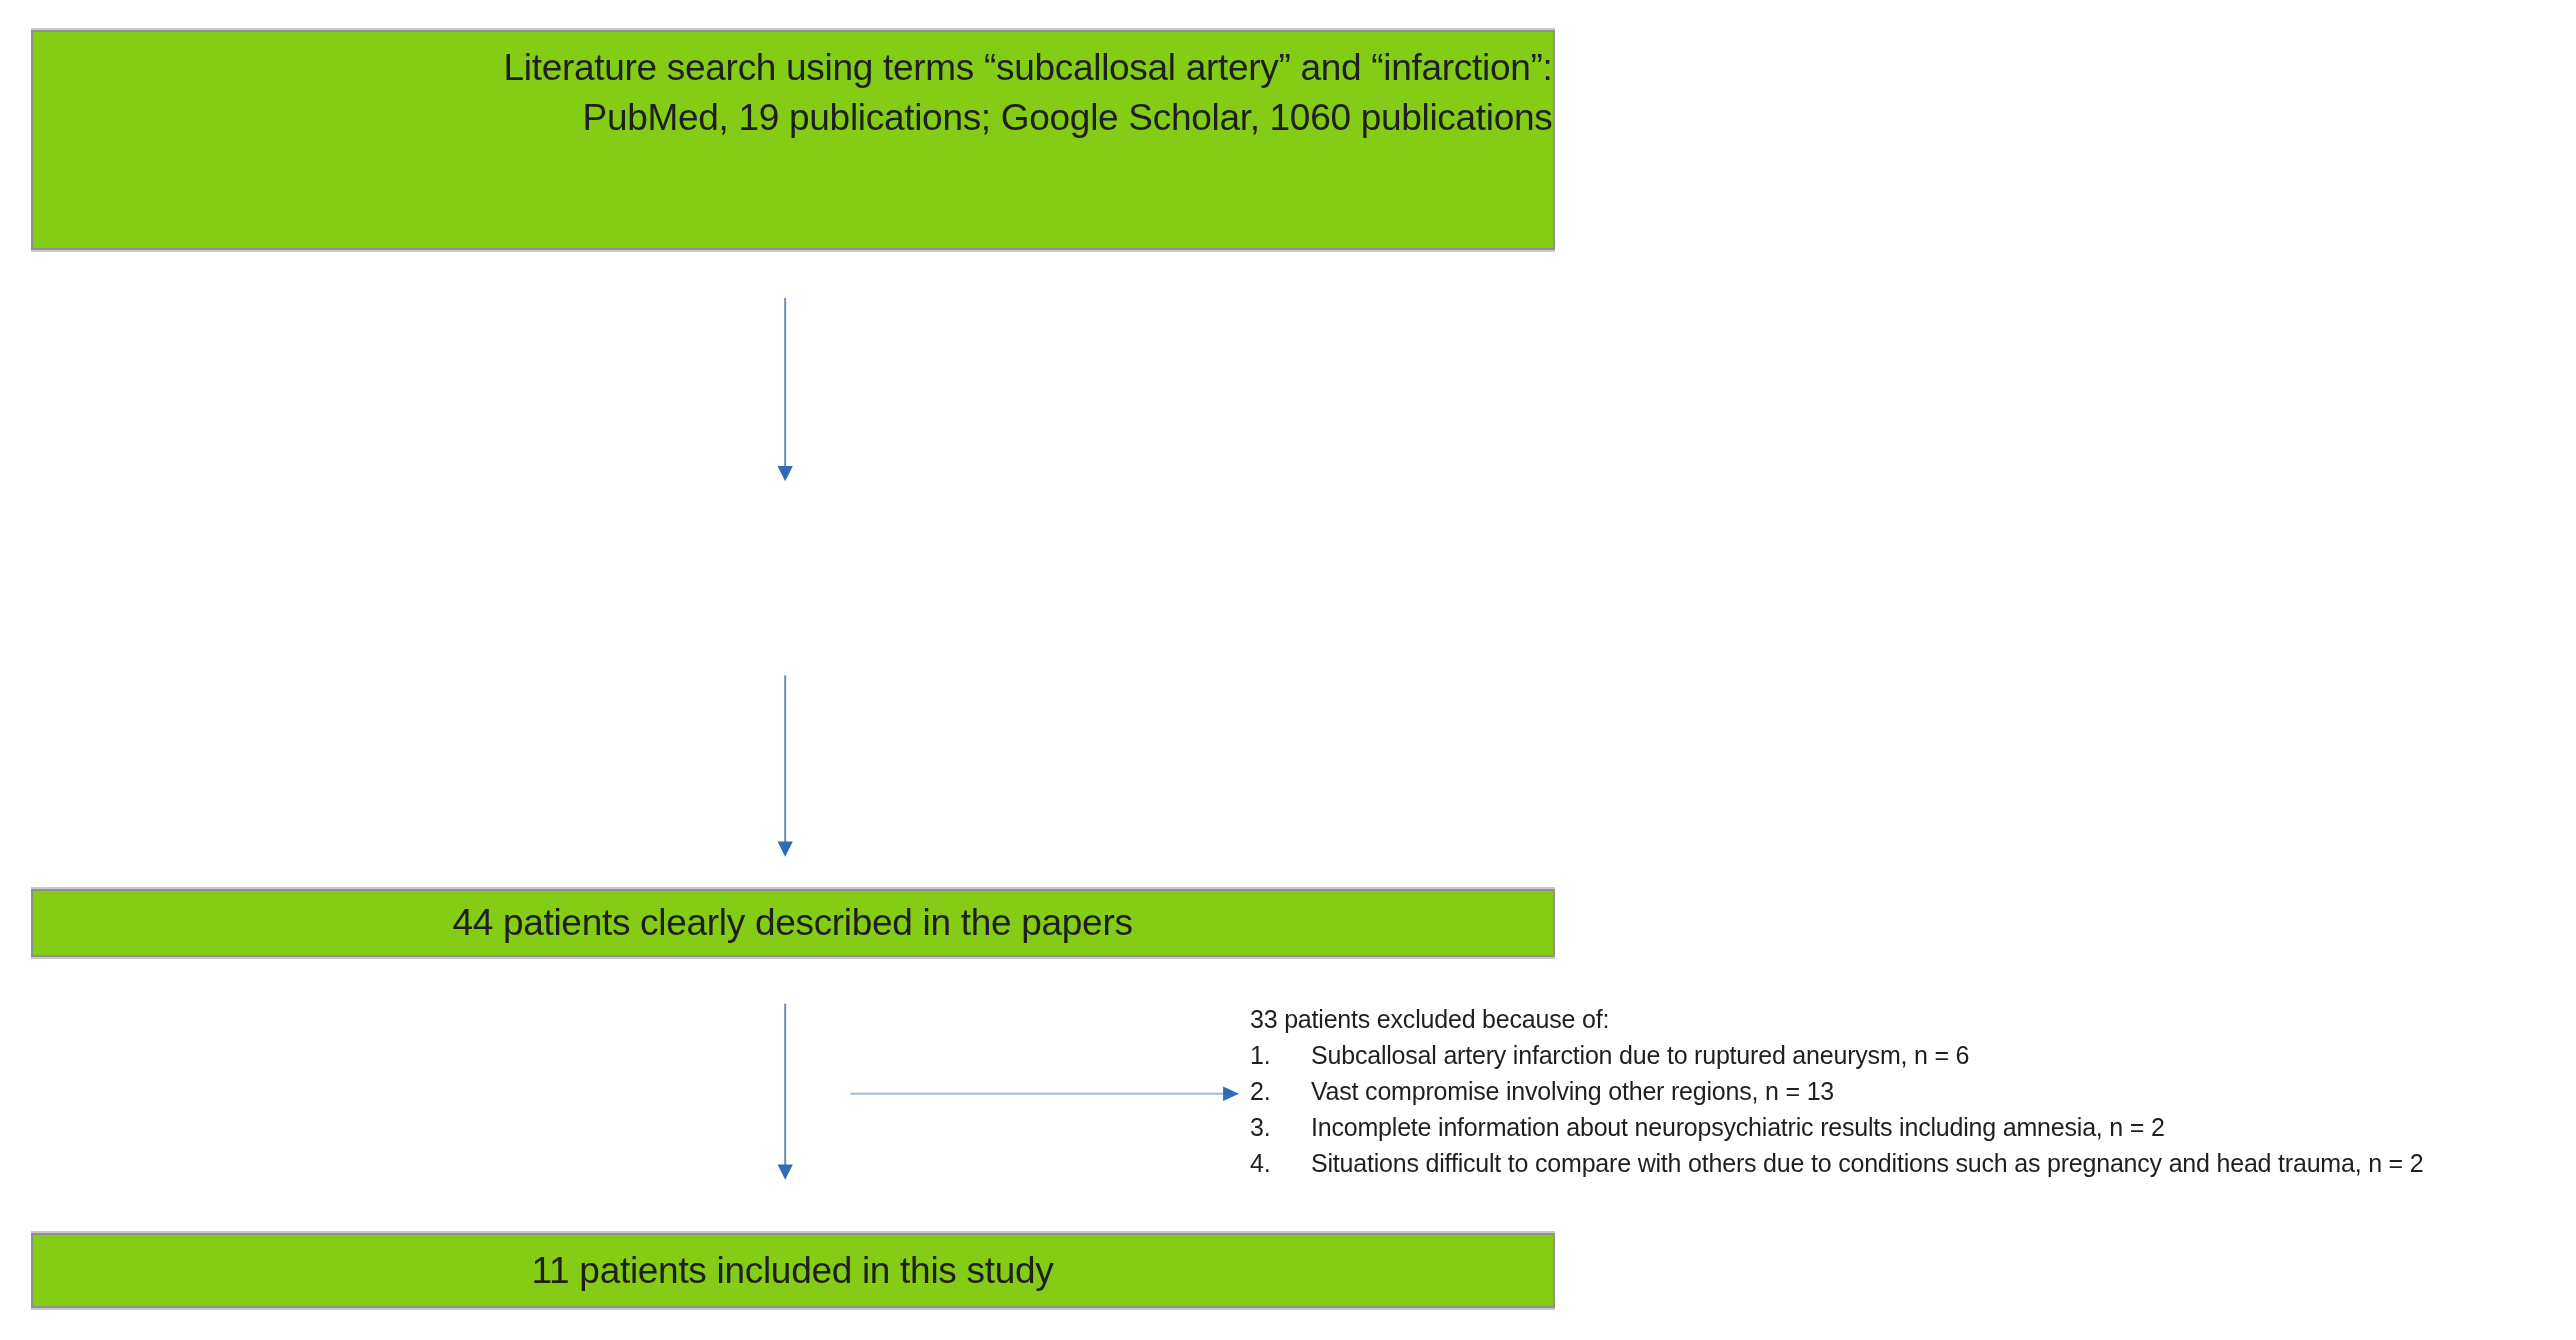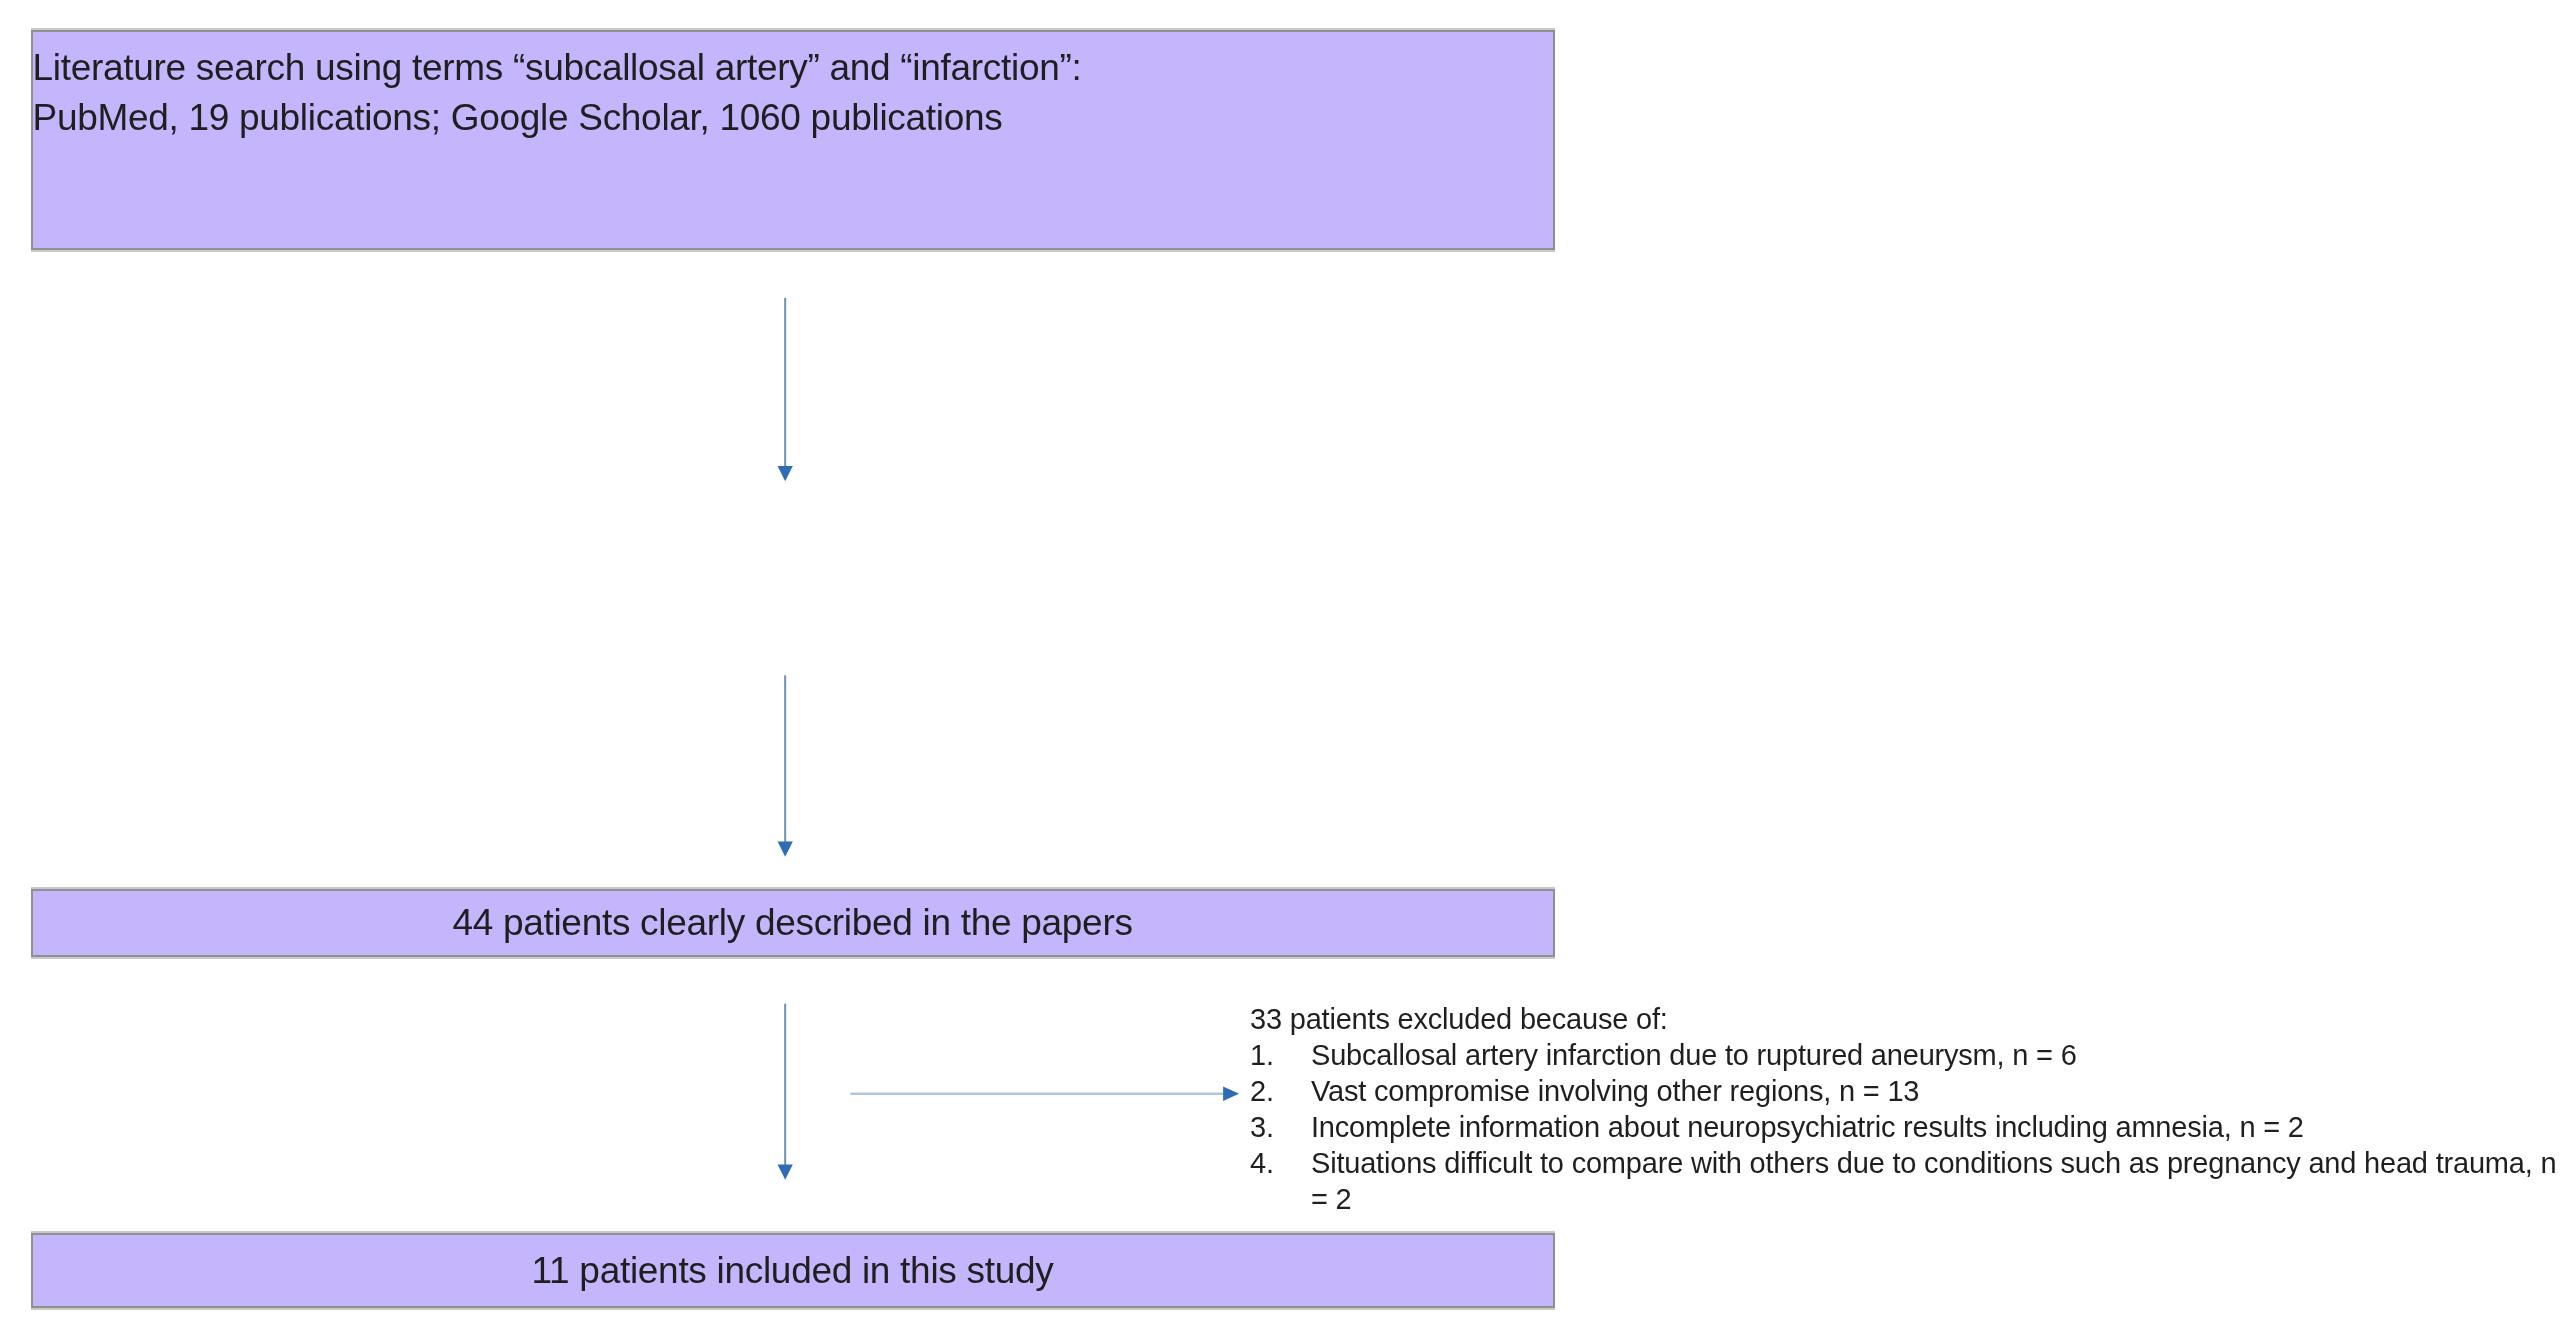--- a/index.html
+++ b/index.html
@@ -10,26 +10,26 @@
     background: #ffffff;
     font-family: "Liberation Sans", "DejaVu Sans", sans-serif;
     color: #1f1f1f;
     overflow: hidden;
   }
   .fbox {
     position: absolute;
     left: 30.5px;
     width: 1524px;
     box-sizing: border-box;
-    background: #c4b5fd;
+    background: #84cc16;
     border: 2px solid #8f8f8f;
     box-shadow: 0 -2px 0 #c9c9c9, 0 2px 0 #c9c9c9;
     font-size: 37px;
     letter-spacing: -0.3px;
-    text-align: left;
+    text-align: right;
   }
   .fbox-top {
     top: 30px;
     height: 220px;
     padding-top: 10.6px;
   }
   .fbox-top .bline {
     display: block;
     line-height: 50px;
   }
@@ -45,21 +45,21 @@
     position: absolute;
     left: 0; top: 0;
     width: 2576px; height: 1340px;
     pointer-events: none;
   }
   .exclusions {
     position: absolute;
     left: 1250px;
     top: 1001px;
     width: 1321px;
-    font-size: 29px;
+    font-size: 25px;
     line-height: 36px;
     letter-spacing: -0.2px;
     color: #1f1f1f;
   }
   .excl-item { display: flex; }
   .excl-num  { flex: 0 0 61px; width: 61px; }
   .excl-text { flex: 1 1 auto; }
 </style>
 </head>
 <body>

